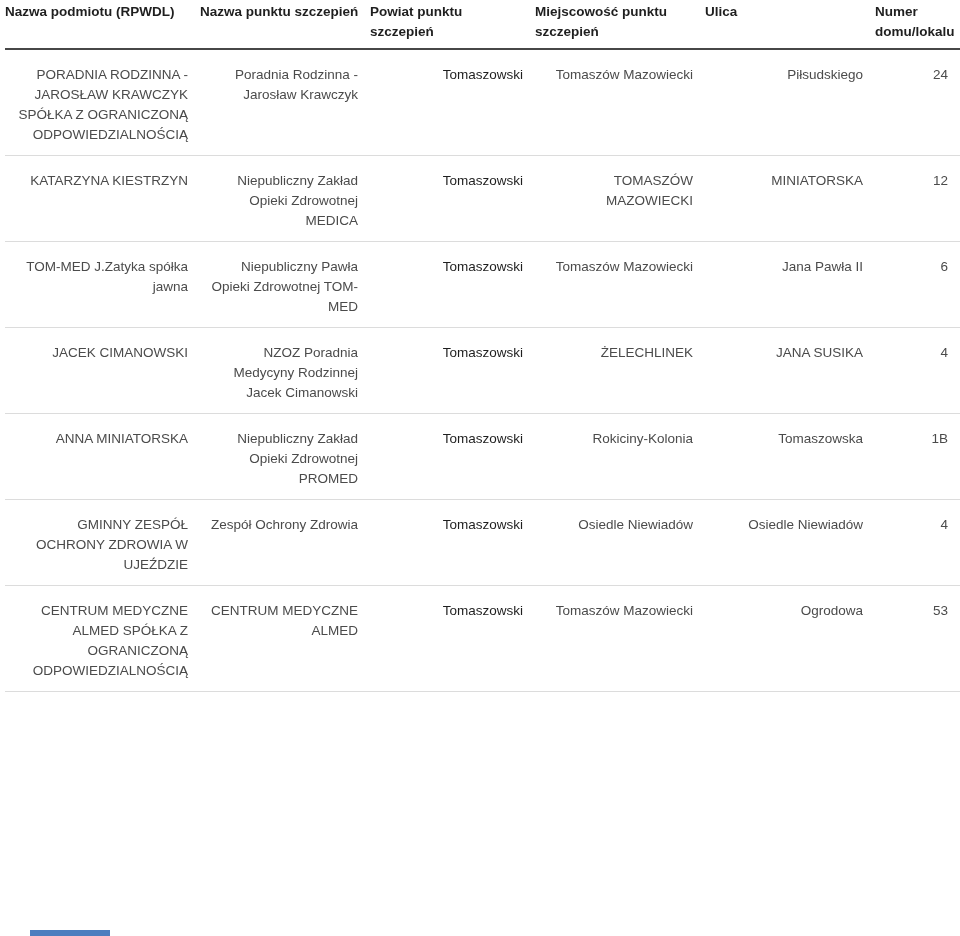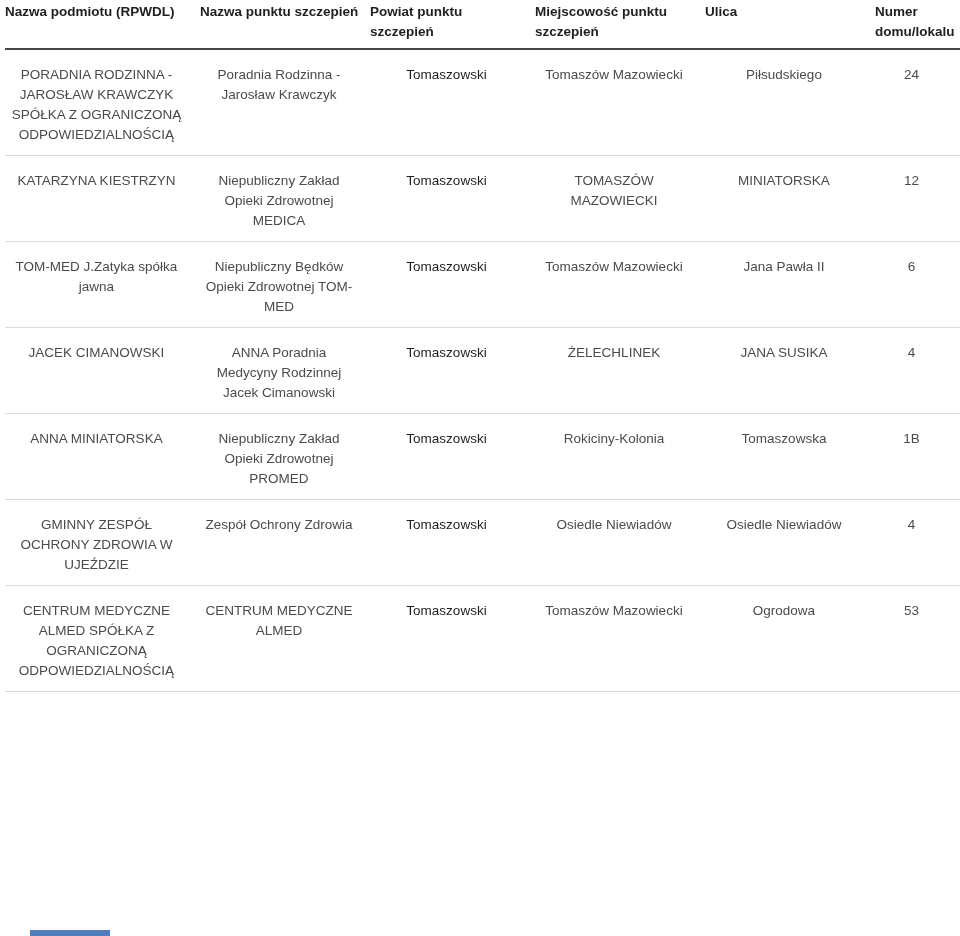--- a/index.html
+++ b/index.html
@@ -32,21 +32,21 @@
     vertical-align: top;
     font-size: 13.5px;
     line-height: 20px;
     font-weight: bold;
     color: #1f1f1f;
     padding: 2px 8px 6px 0;
     border-bottom: 2px solid #474747;
     margin-top: 40px;
   }
   td {
-    text-align: center;
+    text-align: right;
     vertical-align: top;
     font-size: 13.5px;
     line-height: 20px;
     color: #4b4b4b;
     padding: 15px 12px 10px 0;
     border-bottom: 1px solid #dcdcdc;
     word-wrap: break-word;
   }
   td.powiat {
     font-weight: normal;
@@ -97,30 +97,30 @@
     <td>KATARZYNA KIESTRZYN</td>
     <td>Niepubliczny Zakład Opieki Zdrowotnej MEDICA</td>
     <td class="powiat">Tomaszowski</td>
     <td>TOMASZÓW MAZOWIECKI</td>
     <td>MINIATORSKA</td>
     <td>12</td>
   </tr>
 
   <tr>
     <td>TOM-MED J.Zatyka spółka jawna</td>
-    <td>Niepubliczny Będków Opieki Zdrowotnej TOM-MED</td>
+    <td>Niepubliczny Pawła Opieki Zdrowotnej TOM-MED</td>
     <td class="powiat">Tomaszowski</td>
     <td>Tomaszów Mazowiecki</td>
     <td>Jana Pawła II</td>
     <td>6</td>
   </tr>
 
   <tr>
     <td>JACEK CIMANOWSKI</td>
-    <td>ANNA Poradnia Medycyny Rodzinnej Jacek Cimanowski</td>
+    <td>NZOZ Poradnia Medycyny Rodzinnej Jacek Cimanowski</td>
     <td class="powiat">Tomaszowski</td>
     <td>ŻELECHLINEK</td>
     <td>JANA SUSIKA</td>
     <td>4</td>
   </tr>
 
 
 
 
   <tr>

